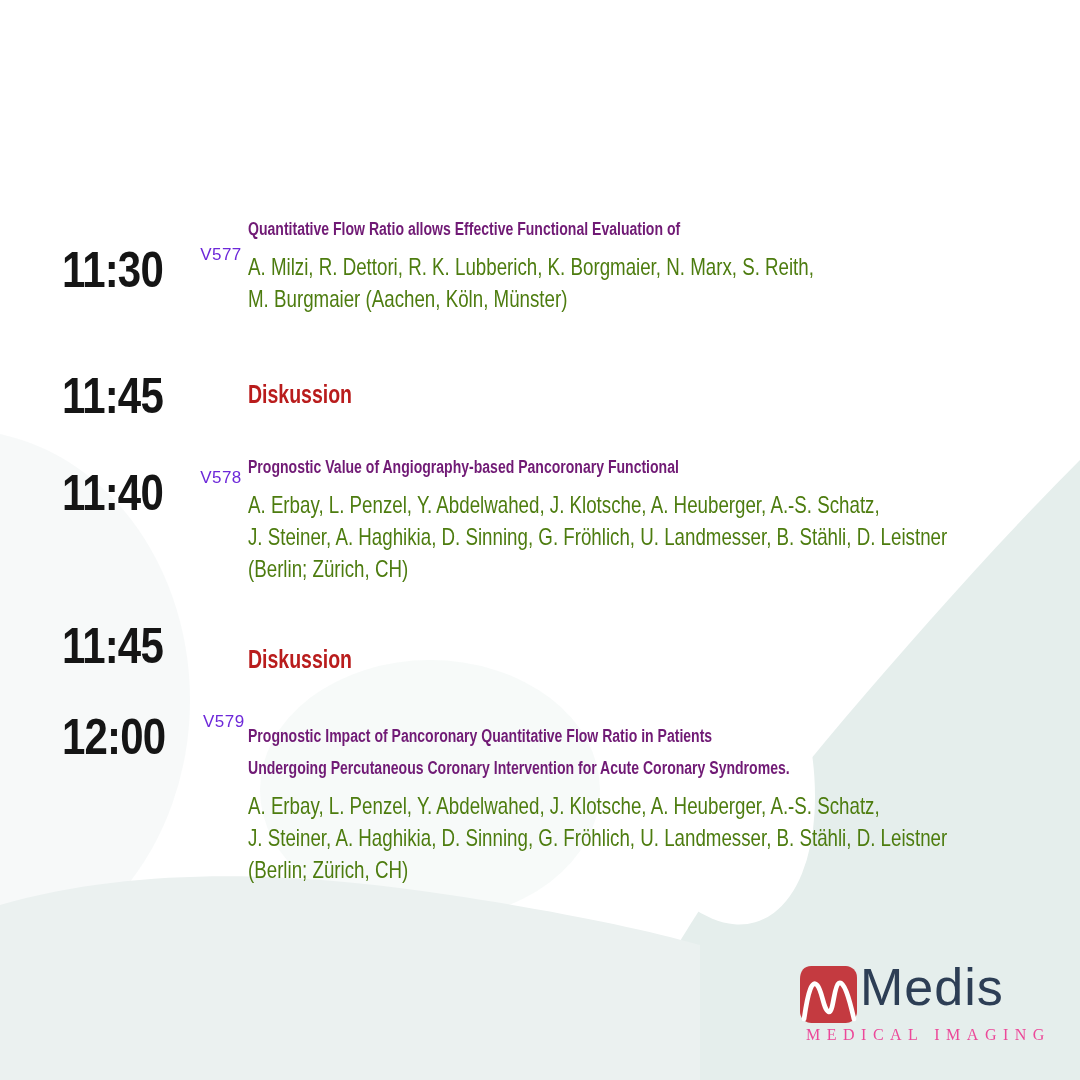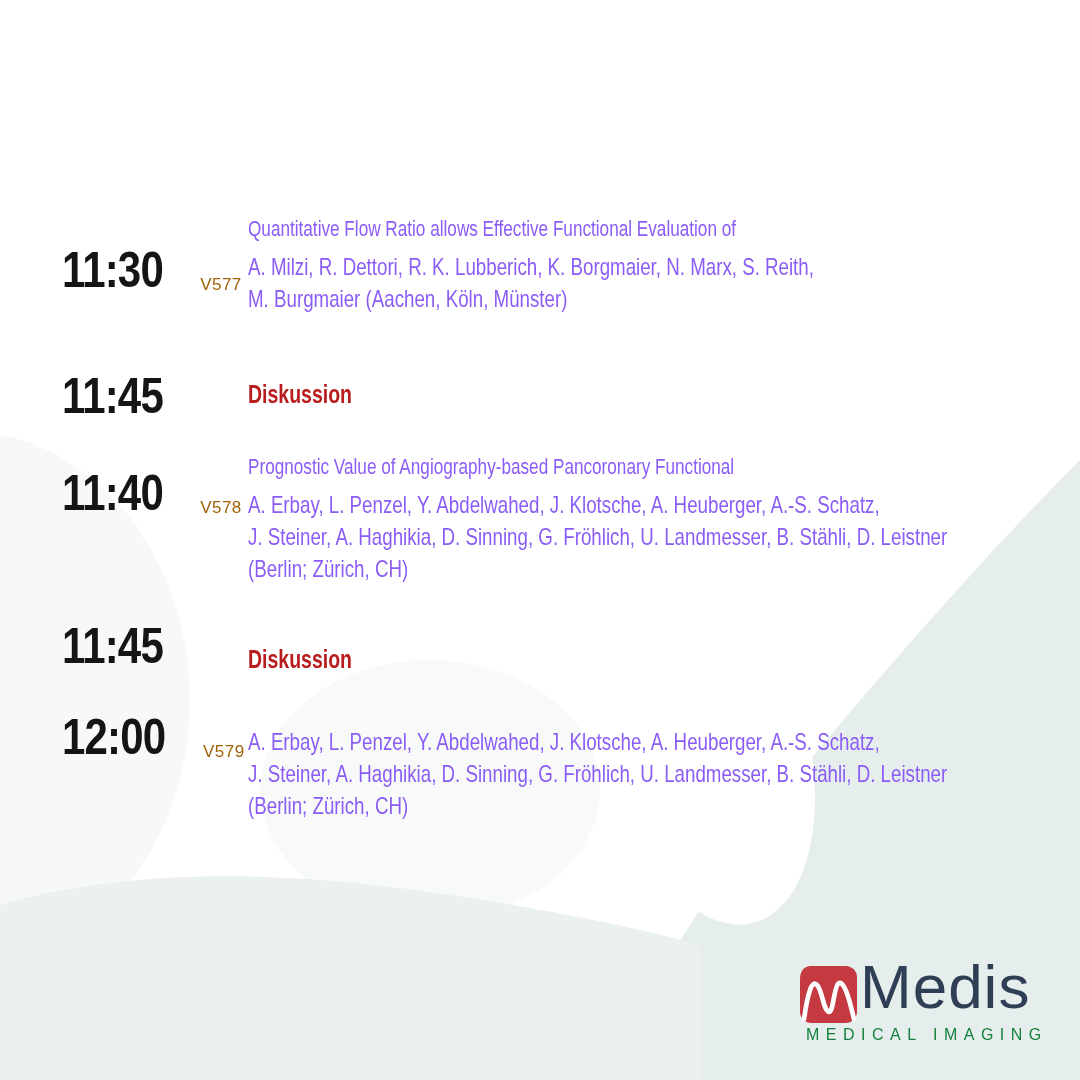--- a/index.html
+++ b/index.html
@@ -3,48 +3,48 @@
 <meta charset="utf-8">
 <style>
   html,body{margin:0;padding:0;background:#ffffff;}
   .canvas{
     position:relative;width:1080px;height:1080px;overflow:hidden;
     background:#ffffff;font-family:"Liberation Sans",sans-serif;
   }
   .bg{position:absolute;left:0;top:0;width:1080px;height:1080px;}
   
   .entry{position:absolute;left:62px;width:990px;}
-  .time-row{position:absolute;left:0;top:0;display:flex;align-items:flex-end;white-space:nowrap;}
+  .time-row{position:absolute;left:0;top:0;display:flex;align-items:flex-start;white-space:nowrap;}
   .time{
     font-size:50px;line-height:50px;font-weight:700;color:#151515;letter-spacing:-1px;
     display:inline-block;transform:scaleX(0.84);transform-origin:0 100%;
   }
   .code{
-    font-size:17px;color:#a16207;letter-spacing:0.5px;margin-left:18px;font-weight:400;
+    font-size:17px;color:#6d28d9;letter-spacing:0.5px;margin-left:18px;font-weight:400;
   }
   .content{position:absolute;left:186px;top:0;width:800px;}
   .line{white-space:nowrap;height:32px;line-height:32px;}
   .cond{display:inline-block;transform:scaleX(0.78);transform-origin:0 50%;white-space:nowrap;}
-  .title .line{font-size:22px;font-weight:400;color:#8b5cf6;}
+  .title .line{font-size:18px;font-weight:700;color:#701a75;}
   .authors{margin-top:6px;}
-  .authors .line{font-size:24px;font-weight:400;color:#8b5cf6;}
+  .authors .line{font-size:24px;font-weight:400;color:#4d7c0f;}
   .disk-label{
     position:absolute;left:186px;font-size:25px;font-weight:700;color:#b91c1c;
     height:32px;line-height:32px;white-space:nowrap;
   }
   
   .logo{position:absolute;left:798px;top:958px;width:250px;height:92px;}
   .logo-mark{position:absolute;left:2px;top:8px;width:57px;height:57px;}
   .logo-word{
-    position:absolute;left:62px;top:-4px;font-size:62px;line-height:66px;font-weight:400;
+    position:absolute;left:62px;top:-4px;font-size:52px;line-height:66px;font-weight:400;
     color:#2d3e55;letter-spacing:1px;
   }
   .logo-tagline{
-    position:absolute;left:8px;top:68px;font-size:16px;font-weight:400;color:#15803d;
-    letter-spacing:6.5px;white-space:nowrap;
+    position:absolute;left:8px;top:68px;font-size:16px;font-weight:400;color:#ec4899;
+    letter-spacing:6.5px;white-space:nowrap;font-family:Liberation Serif, serif;
   }
 </style>
 </head>
 <body>
 
 <div class="canvas">
 
   <svg class="bg" viewBox="0 0 1080 1080" aria-hidden="true">
     <ellipse cx="-40" cy="700" rx="230" ry="270" fill="#f3f7f6" opacity="0.7"></ellipse>
     <ellipse cx="430" cy="790" rx="170" ry="130" fill="#f2f6f5" opacity="0.6"></ellipse>
@@ -103,20 +103,24 @@
       <span class="cond">Diskussion</span>
     </div>
   </div>
 
   <div class="entry" style="top:696px">
     <div class="time-row" style="top:16px">
       <span class="time">12:00</span>
       <span class="code">V579</span>
     </div>
     <div class="content" style="top:24px">
+      <div class="title">
+        <div class="line"><span class="cond">Prognostic Impact of Pancoronary Quantitative Flow Ratio in Patients</span></div>
+        <div class="line"><span class="cond">Undergoing Percutaneous Coronary Intervention for Acute Coronary Syndromes.</span></div>
+      </div>
       <div class="authors">
         <div class="line"><span class="cond">A. Erbay, L. Penzel, Y. Abdelwahed, J. Klotsche, A. Heuberger, A.-S. Schatz,</span></div>
         <div class="line"><span class="cond">J. Steiner, A. Haghikia, D. Sinning, G. Fröhlich, U. Landmesser, B. Stähli, D. Leistner</span></div>
         <div class="line"><span class="cond">(Berlin; Zürich, CH)</span></div>
       </div>
     </div>
   </div>
 
   <div class="logo">
     <svg class="logo-mark" viewBox="0 0 56 56" aria-hidden="true">

